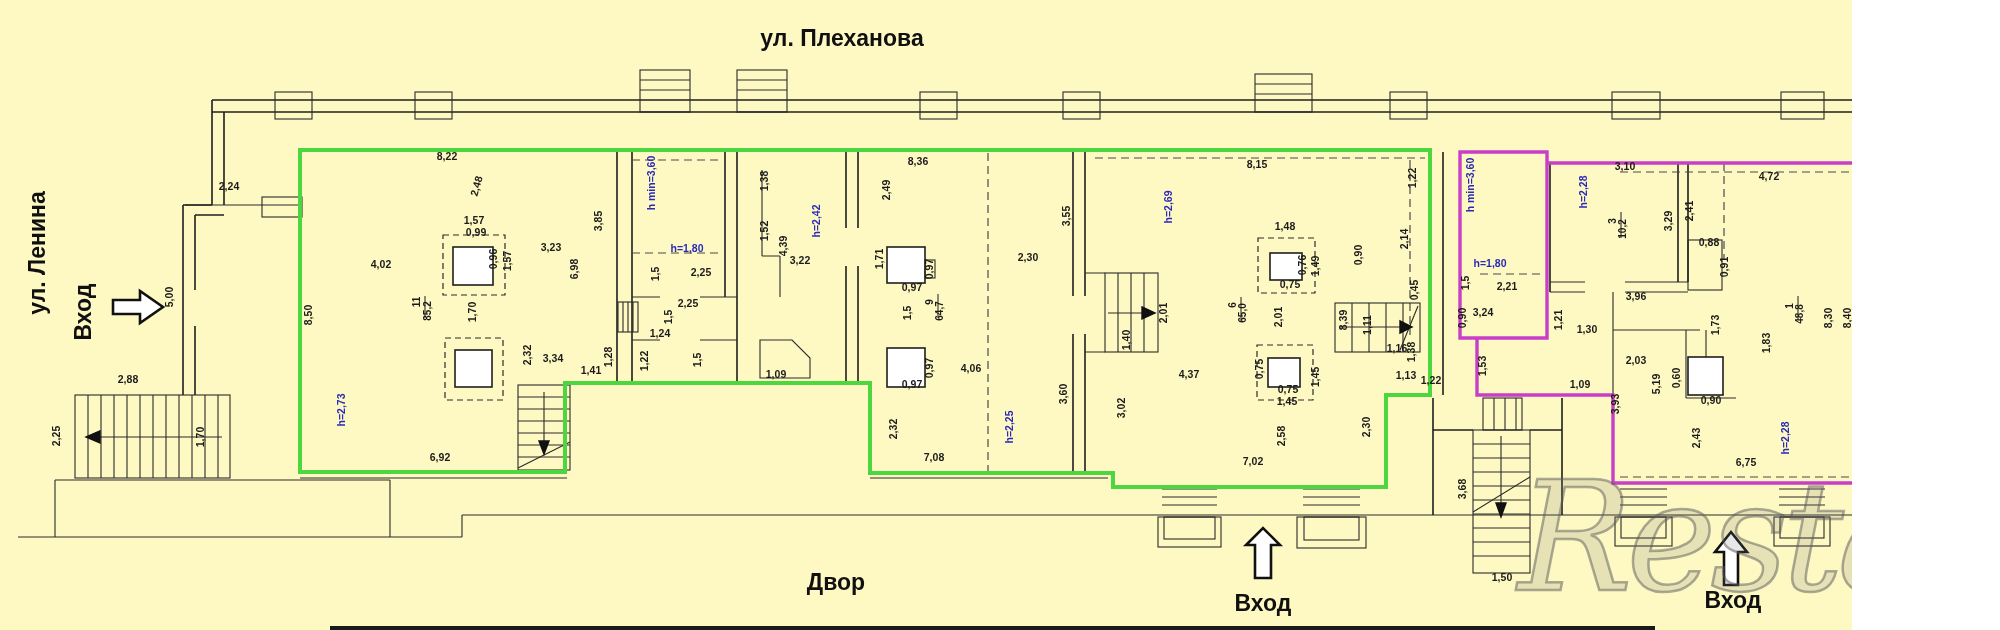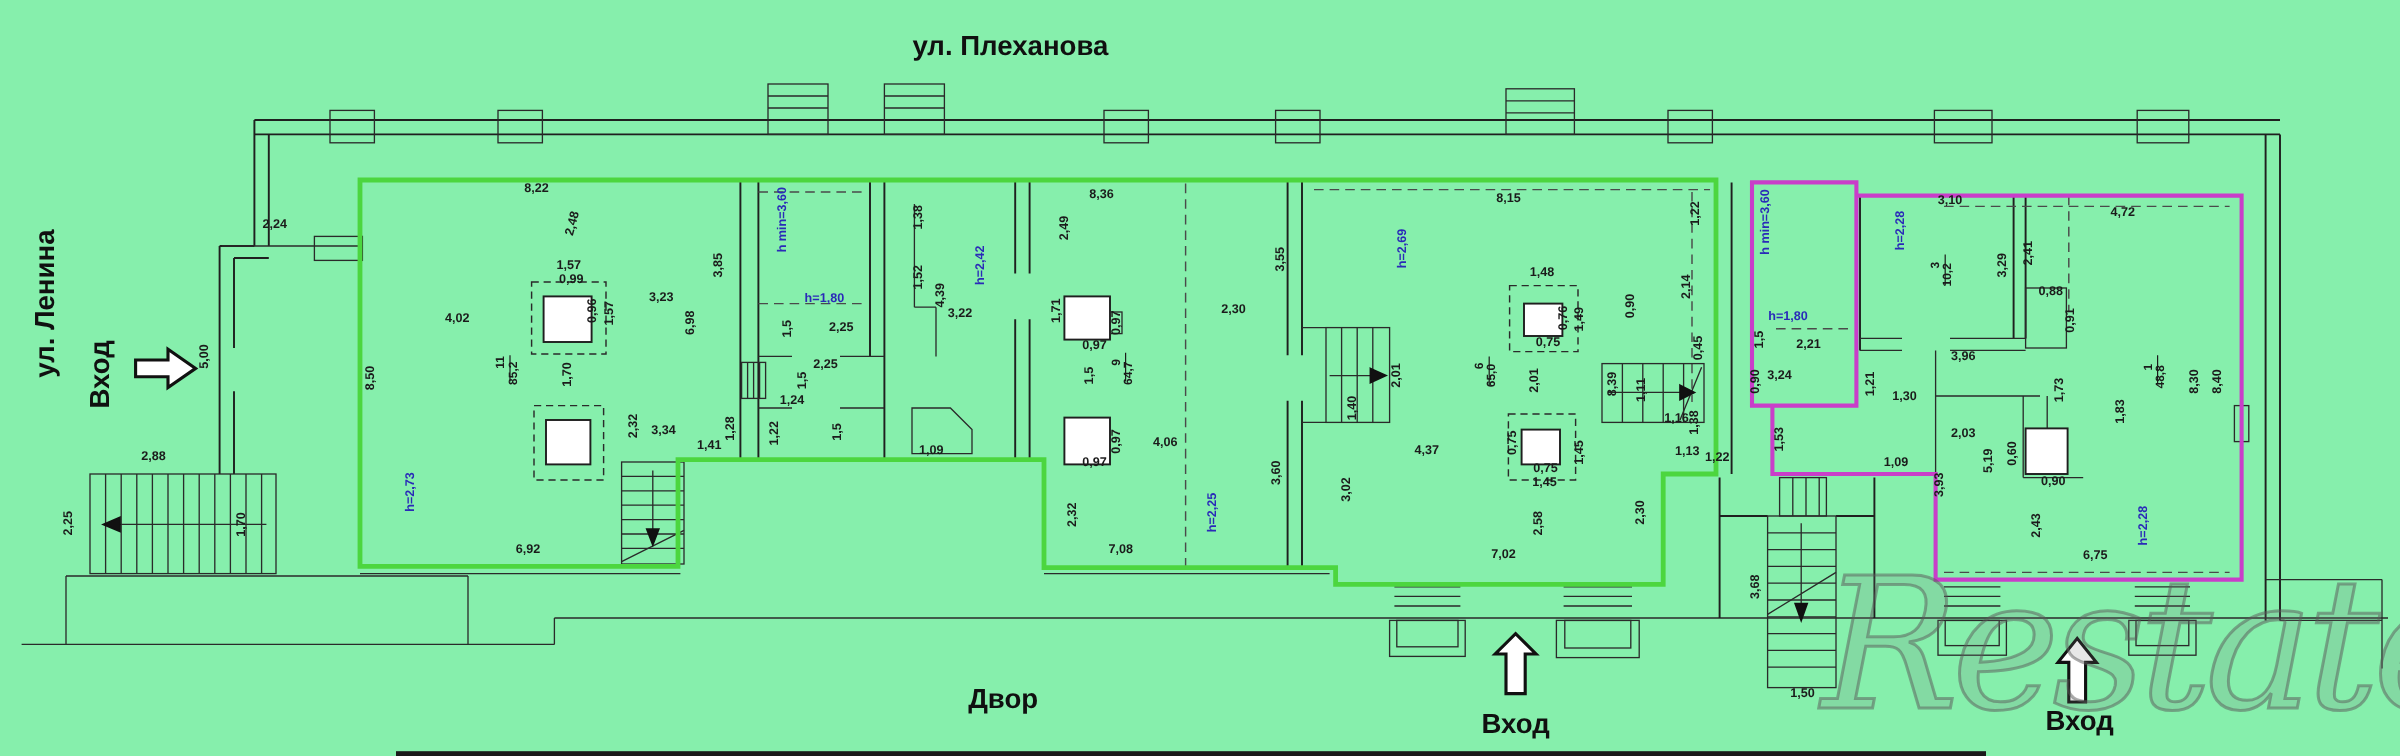--- a/index.html
+++ b/index.html
@@ -1,16 +1,16 @@
 <!DOCTYPE html>
 <html style="--green: #4cd63f; --magenta: #c93ec9; --blue: #2a2ab8;"><head>
 <meta charset="utf-8">
 <style>
   html,body{margin:0;padding:0;background:#fff;}
-  .stage{position:relative;width:2000px;height:630px;background:#86efac;overflow:hidden;
+  .stage{position:relative;width:1852px;height:630px;background:#fef9c3;overflow:hidden;
          font-family:"Liberation Sans",sans-serif;}
   svg{position:absolute;left:0;top:0;}
   .wall{stroke:#1f1f1f;stroke-width:1.6;fill:none;}
   .thin{stroke:#2a2a2a;stroke-width:1.1;fill:none;}
   .dash{stroke:#4a4a4a;stroke-width:1.2;fill:none;stroke-dasharray:8 5;}
   .zoneA{stroke:var(--green,#4cd63f);stroke-width:4;fill:none;stroke-linejoin:miter;}
   .zoneB{stroke:var(--magenta,#c93ec9);stroke-width:3.4;fill:none;}
   .col-dash{stroke:#2a2a2a;stroke-width:1.2;fill:none;stroke-dasharray:6 4;}
   .col-solid{stroke:#1f1f1f;stroke-width:1.6;fill:#fff;}
   .arrow{fill:#fff;stroke:#111;stroke-width:2.6;stroke-linejoin:miter;}

